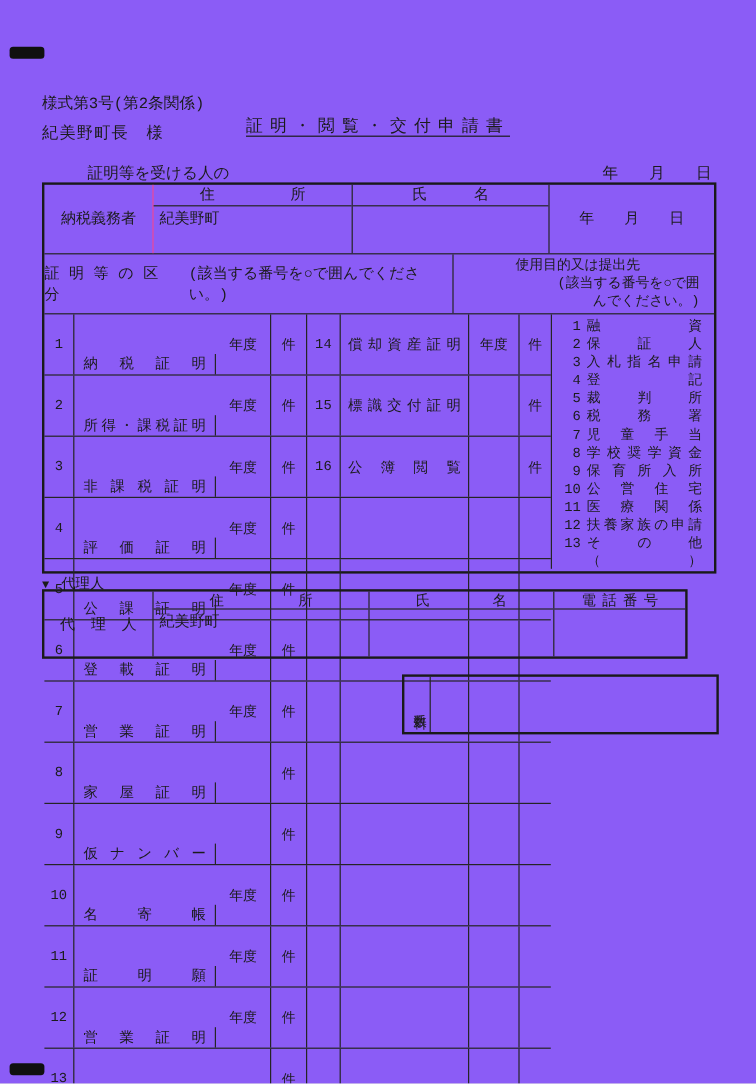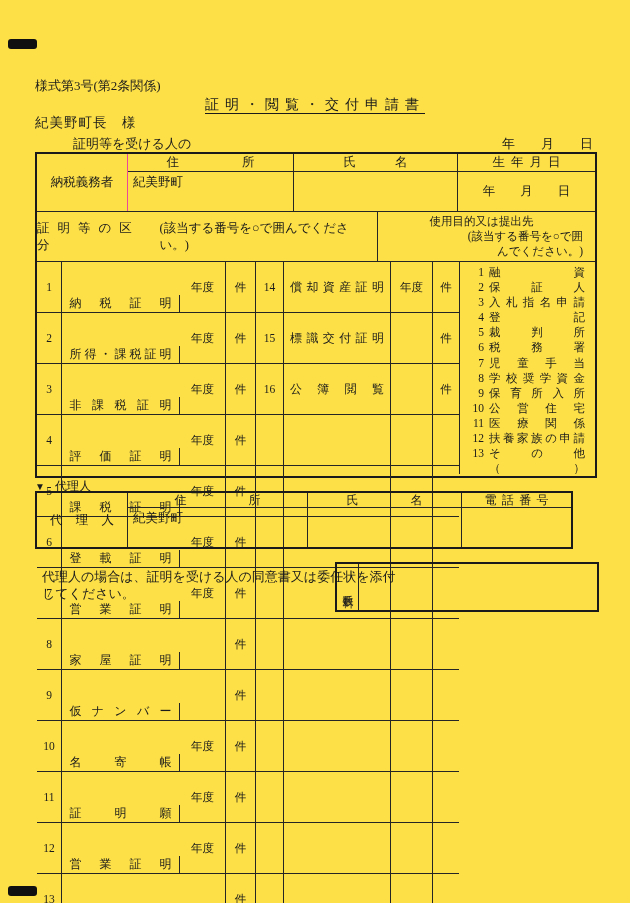--- a/index.html
+++ b/index.html
@@ -1,25 +1,25 @@
 <!DOCTYPE html>
 <html><head>
 <meta charset="utf-8">
 <style>
   html,body{margin:0;padding:0;background:#e8e8e8;}
-  .page{position:relative;width:630px;height:903px;background:#fde047;
-        font-family:Liberation Serif, serif;color:#1b1b1b;overflow:hidden;}
+  .page{position:relative;width:630px;height:903px;background:#8b5cf6;
+        font-family:Liberation Mono, monospace;color:#1b1b1b;overflow:hidden;}
   .abs{position:absolute;}
   .mark{position:absolute;left:8px;width:29px;height:10px;background:#101010;border-radius:3px;}
   .jl{display:inline-block;text-align:justify;text-align-last:justify;-moz-text-align-last:justify;}
   
   .form-no{left:35px;top:77px;font-size:13px;}
   .title{left:0;right:0;top:96px;text-align:center;font-size:14px;letter-spacing:6px;
          text-decoration:underline;text-underline-offset:4px;}
-  .addressee{left:35px;top:114px;font-size:13.5px;letter-spacing:1px;}
+  .addressee{left:35px;top:102px;font-size:13.5px;letter-spacing:1px;}
   .applicant{left:35px;top:135px;font-size:13px;margin-left:38px;}
   .topdate{right:37px;top:135px;font-size:13px;}
   
   .t1{left:35px;top:152px;width:562px;height:326px;border:2px solid #1a1a1a;box-sizing:border-box;}
   .t1 *,.t2 *,.fee *{box-sizing:border-box;}
   .sec1{display:flex;height:58px;border-bottom:1px solid #252525;font-size:12.5px;}
   .s1c1{width:91px;border-right:1px solid #ec4899;display:flex;align-items:center;justify-content:center;}
   .s1col{display:flex;flex-direction:column;}
   .s1c2{width:166px;border-right:1px solid #252525;}
   .s1c3{width:164px;border-right:1px solid #252525;}
@@ -93,23 +93,20 @@
           </div>
         <div class="bcell">紀美野町</div>
       </div>
       <div class="s1col s1c3">
         <div class="hcell">
             <span class="jl" style="width:64px">氏名</span>
           </div>
         <div class="bcell"></div>
       </div>
       <div class="s1col s1c4">
-        <div class="hcell">
-            <span class="jl" style="width:68px">生年月日</span>
-          </div>
         <div class="bcell center">年　　月　　日</div>
       </div>
     </div>
     <div class="sec2">
       <div class="s2l">
         <span class="katitle">証明等の区分</span>
           <span>(該当する番号を○で囲んでください。)</span>
       </div>
       <div class="s2r">
         <div class="l1">使用目的又は提出先</div>
@@ -169,21 +166,21 @@
             <div class="c yr">年度</div>
             <div class="c un">件</div>
             <div class="c no2"></div>
             <div class="c lab2"></div>
             <div class="c yr2"></div>
             <div class="c un2"></div>
           </div>
         <div class="g-row">
             <div class="c no">5</div>
             <div class="c lab">
-              <span class="jl w102">課税証明</span>
+              <span class="jl w102">公課証明</span>
             </div>
             <div class="c yr">年度</div>
             <div class="c un">件</div>
             <div class="c no2"></div>
             <div class="c lab2"></div>
             <div class="c yr2"></div>
             <div class="c un2"></div>
           </div>
         <div class="g-row">
             <div class="c no">6</div>
@@ -364,24 +361,20 @@
           </div>
       </div>
       <div class="t2b">
         <div class="t2c ca">紀美野町</div>
         <div class="t2c cn"></div>
         <div class="t2c cp"></div>
       </div>
     </div>
   </div>
 
-  <div class="abs note">
-    <div>代理人の場合は、証明を受ける人の同意書又は委任状を添付</div>
-    <div>してください。</div>
-  </div>
 
   <div class="abs fee">
     <div class="fee-l">
         <span>手数料</span>
       </div>
     <div class="fee-r"></div>
   </div>
 
 </div>
 

